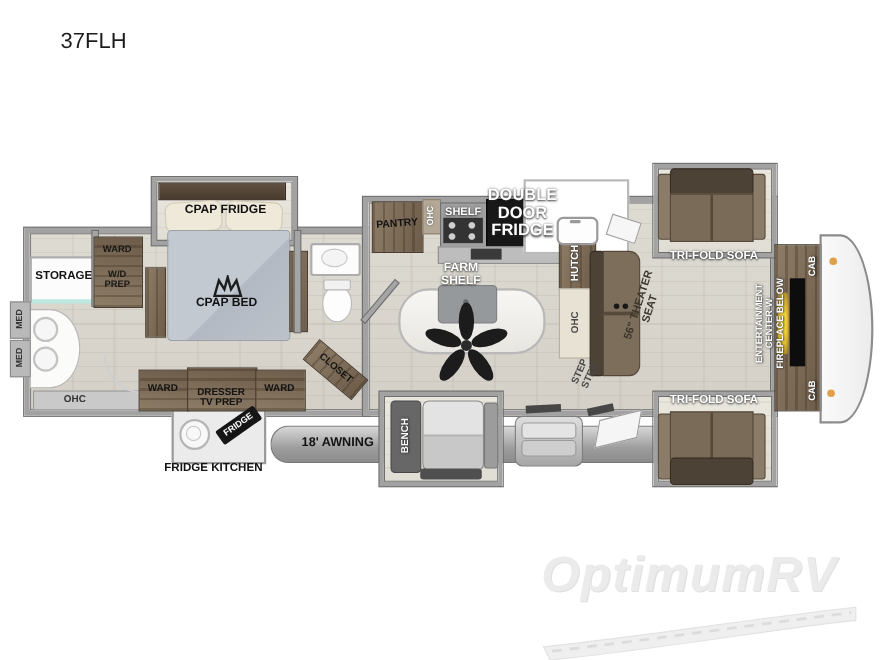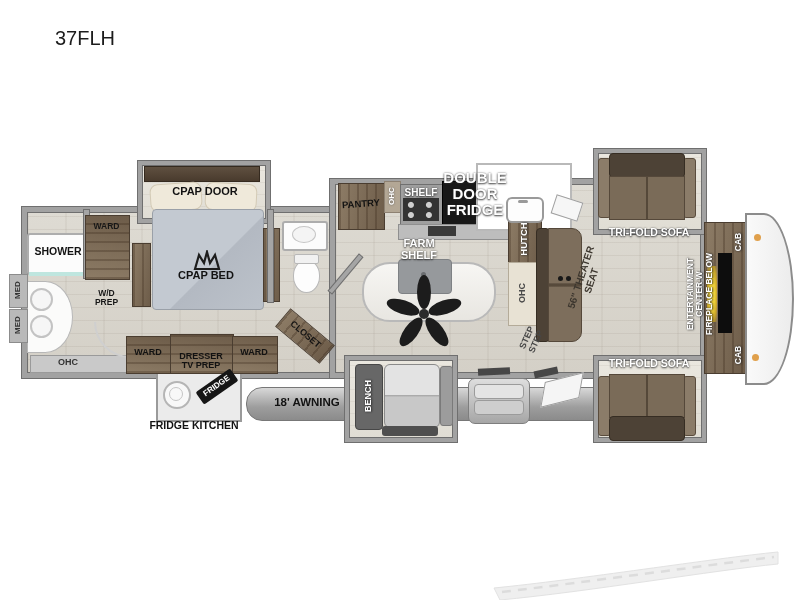--- a/index.html
+++ b/index.html
@@ -39,68 +39,70 @@
   .step-box{position:absolute;background:linear-gradient(#dedede,#a6a6a6);border:1.5px solid #7e7e7e;border-radius:7px;}
 </style>
 </head>
 <body>
 
 <div id="canvas">
 
   <div class="lbl" style="left:55px;top:28px;font-size:20px;font-weight:normal;color:#1c1c1c;">37FLH</div>
 
   <div class="abs" style="left:486px;top:496px;width:306px;height:96px;z-index:1;">
+    <div class="lbl" style="left:6px;top:2px;font-size:45px;font-style:italic;font-weight:bold;color:#ebebeb;
+                text-shadow:1px 1px 0 #e0e0e0;letter-spacing:1px;">OptimumRV</div>
     <svg width="300" height="60" style="position:absolute;left:0;top:48px;">
       <path d="M8,44 C90,36 230,14 292,8 L292,20 C230,26 100,48 14,56 Z" fill="#efefef" stroke="#e2e2e2" stroke-width="1"></path>
       <path d="M16,48 C100,38 230,20 288,13" fill="none" stroke="#dcdcdc" stroke-width="2.5" stroke-dasharray="9 7"></path>
     </svg>
   </div>
 
   <div class="abs" style="left:246px;top:387px;width:430px;height:32px;z-index:2;border-radius:16px;
               background:linear-gradient(#d8d8d8,#9d9d9d 60%,#8b8b8b);border:1px solid #777;"></div>
   <div class="lbl" style="left:252px;top:396px;width:110px;font-size:11.5px;z-index:2;">18' AWNING</div>
 
   <div class="sect" style="left:22px;top:207px;width:303px;height:161px;z-index:3;"></div>
   <div class="sect" style="left:330px;top:179px;width:366px;height:189px;z-index:3;"></div>
 
   <div class="slide" style="left:138px;top:161px;width:124px;height:54px;z-index:4;"></div>
   <div class="slide" style="left:594px;top:149px;width:104px;height:77px;z-index:4;"></div>
   <div class="slide" style="left:594px;top:356px;width:104px;height:78px;z-index:4;"></div>
   <div class="slide" style="left:345px;top:356px;width:104px;height:78px;z-index:4;"></div>
 
   <div class="white-fix" style="left:27px;top:233px;width:62px;height:38px;z-index:5;"></div>
   <div class="abs" style="left:29px;top:272px;width:60px;height:4px;background:#bfe6df;z-index:5;"></div>
-  <div class="lbl" style="left:28px;top:246px;width:60px;font-size:10.5px;z-index:6;">SHOWER</div>
+  <div class="lbl" style="left:28px;top:246px;width:60px;font-size:10.5px;z-index:6;">STORAGE</div>
   <div class="abs" style="left:27px;top:281px;width:44px;height:70px;background:#fbfbfa;border:1.5px solid #b7b7b7;
               border-radius:0 60% 60% 0 / 0 50% 50% 0;z-index:5;"></div>
   <div class="abs" style="left:30px;top:288px;width:19px;height:19px;border-radius:50%;border:2px solid #c3c3c3;background:#f6f6f6;z-index:6;"></div>
   <div class="abs" style="left:30px;top:315px;width:19px;height:19px;border-radius:50%;border:2px solid #c3c3c3;background:#f6f6f6;z-index:6;"></div>
   <div class="abs" style="left:9px;top:274px;width:17px;height:32px;background:#b9b9b9;border:1px solid #8c8c8c;z-index:5;"></div>
   <div class="abs" style="left:9px;top:309px;width:17px;height:32px;background:#b9b9b9;border:1px solid #8c8c8c;z-index:5;"></div>
   <div class="vlabel" style="left:18px;top:290px;font-size:8px;color:#333;z-index:6;">MED</div>
   <div class="vlabel" style="left:18px;top:325px;font-size:8px;color:#333;z-index:6;">MED</div>
   <div class="abs" style="left:30px;top:355px;width:100px;height:16px;background:#c9c9c9;border:1px solid #9a9a9a;z-index:5;"></div>
   <div class="lbl" style="left:48px;top:358px;width:40px;font-size:9px;color:#333;z-index:6;">OHC</div>
   <div class="wall" style="left:84px;top:210px;width:5px;height:68px;z-index:5;"></div>
 
   <div class="abs" style="left:144px;top:166px;width:114px;height:14px;background:linear-gradient(#5f5040,#493b2d);border:1px solid #352a1f;z-index:5;"></div>
   <div class="abs" style="left:150px;top:183px;width:50px;height:26px;background:#efe9da;border:1px solid #d3cab5;border-radius:8px;transform:rotate(-4deg);z-index:5;"></div>
   <div class="abs" style="left:205px;top:183px;width:50px;height:26px;background:#efe9da;border:1px solid #d3cab5;border-radius:8px;transform:rotate(3deg);z-index:5;"></div>
-  <div class="lbl" style="left:155px;top:186px;width:100px;font-size:11px;z-index:6;">CPAP DOOR</div>
+  <div class="lbl" style="left:155px;top:186px;width:100px;font-size:11px;z-index:6;">CPAP FRIDGE</div>
   <div class="abs" style="left:152px;top:209px;width:110px;height:99px;border-radius:4px;border:1px solid #9aa0a8;
               background:linear-gradient(135deg,#c3c9d1 55%,#b3b9c2 56%,#bcc2ca);z-index:5;"></div>
   <svg width="32" height="22" viewBox="0 0 32 22" style="position:absolute;left:191px;top:250px;z-index:6;">
     <path d="M4 19 L8 5 L13 13 L16 2 L19 13 L24 5 L28 19 Z" fill="none" stroke="#1d1d1d" stroke-width="2.2"></path>
   </svg>
   <div class="lbl" style="left:172px;top:270px;width:68px;font-size:11px;z-index:6;">CPAP BED</div>
   <div class="wood" style="left:132px;top:243px;width:17px;height:62px;z-index:5;"></div>
   <div class="wood" style="left:263px;top:228px;width:15px;height:72px;z-index:5;"></div>
   <div class="woodh" style="left:85px;top:215px;width:43px;height:63px;z-index:5;"></div>
   <div class="lbl" style="left:86px;top:222px;width:41px;font-size:8.5px;color:#171717;z-index:6;">WARD</div>
-  <div class="lbl" style="left:86px;top:245px;width:41px;font-size:8.5px;color:#171717;z-index:6;margin-top:44px;">W/D
+  <div class="lbl" style="left:86px;top:245px;width:41px;font-size:8.5px;color:#171717;z-index:6;">W/D
 PREP</div>
   <div class="abs" style="left:94px;top:322px;width:34px;height:34px;border-left:2px solid #cfcfcf;border-bottom:2px solid #cfcfcf;border-radius:0 0 0 100%;z-index:5;"></div>
   <div class="woodh" style="left:126px;top:336px;width:44px;height:36px;z-index:5;"></div>
   <div class="lbl" style="left:127px;top:348px;width:42px;font-size:9px;z-index:6;">WARD</div>
   <div class="woodh" style="left:170px;top:334px;width:62px;height:38px;z-index:5;"></div>
   <div class="lbl" style="left:169px;top:352px;width:64px;font-size:9px;z-index:6;">DRESSER
 TV PREP</div>
   <div class="woodh" style="left:232px;top:336px;width:44px;height:36px;z-index:5;"></div>
   <div class="lbl" style="left:233px;top:348px;width:42px;font-size:9px;z-index:6;">WARD</div>
   <div class="wood" style="left:276px;top:324px;width:56px;height:22px;transform:rotate(40deg);z-index:5;"></div>

